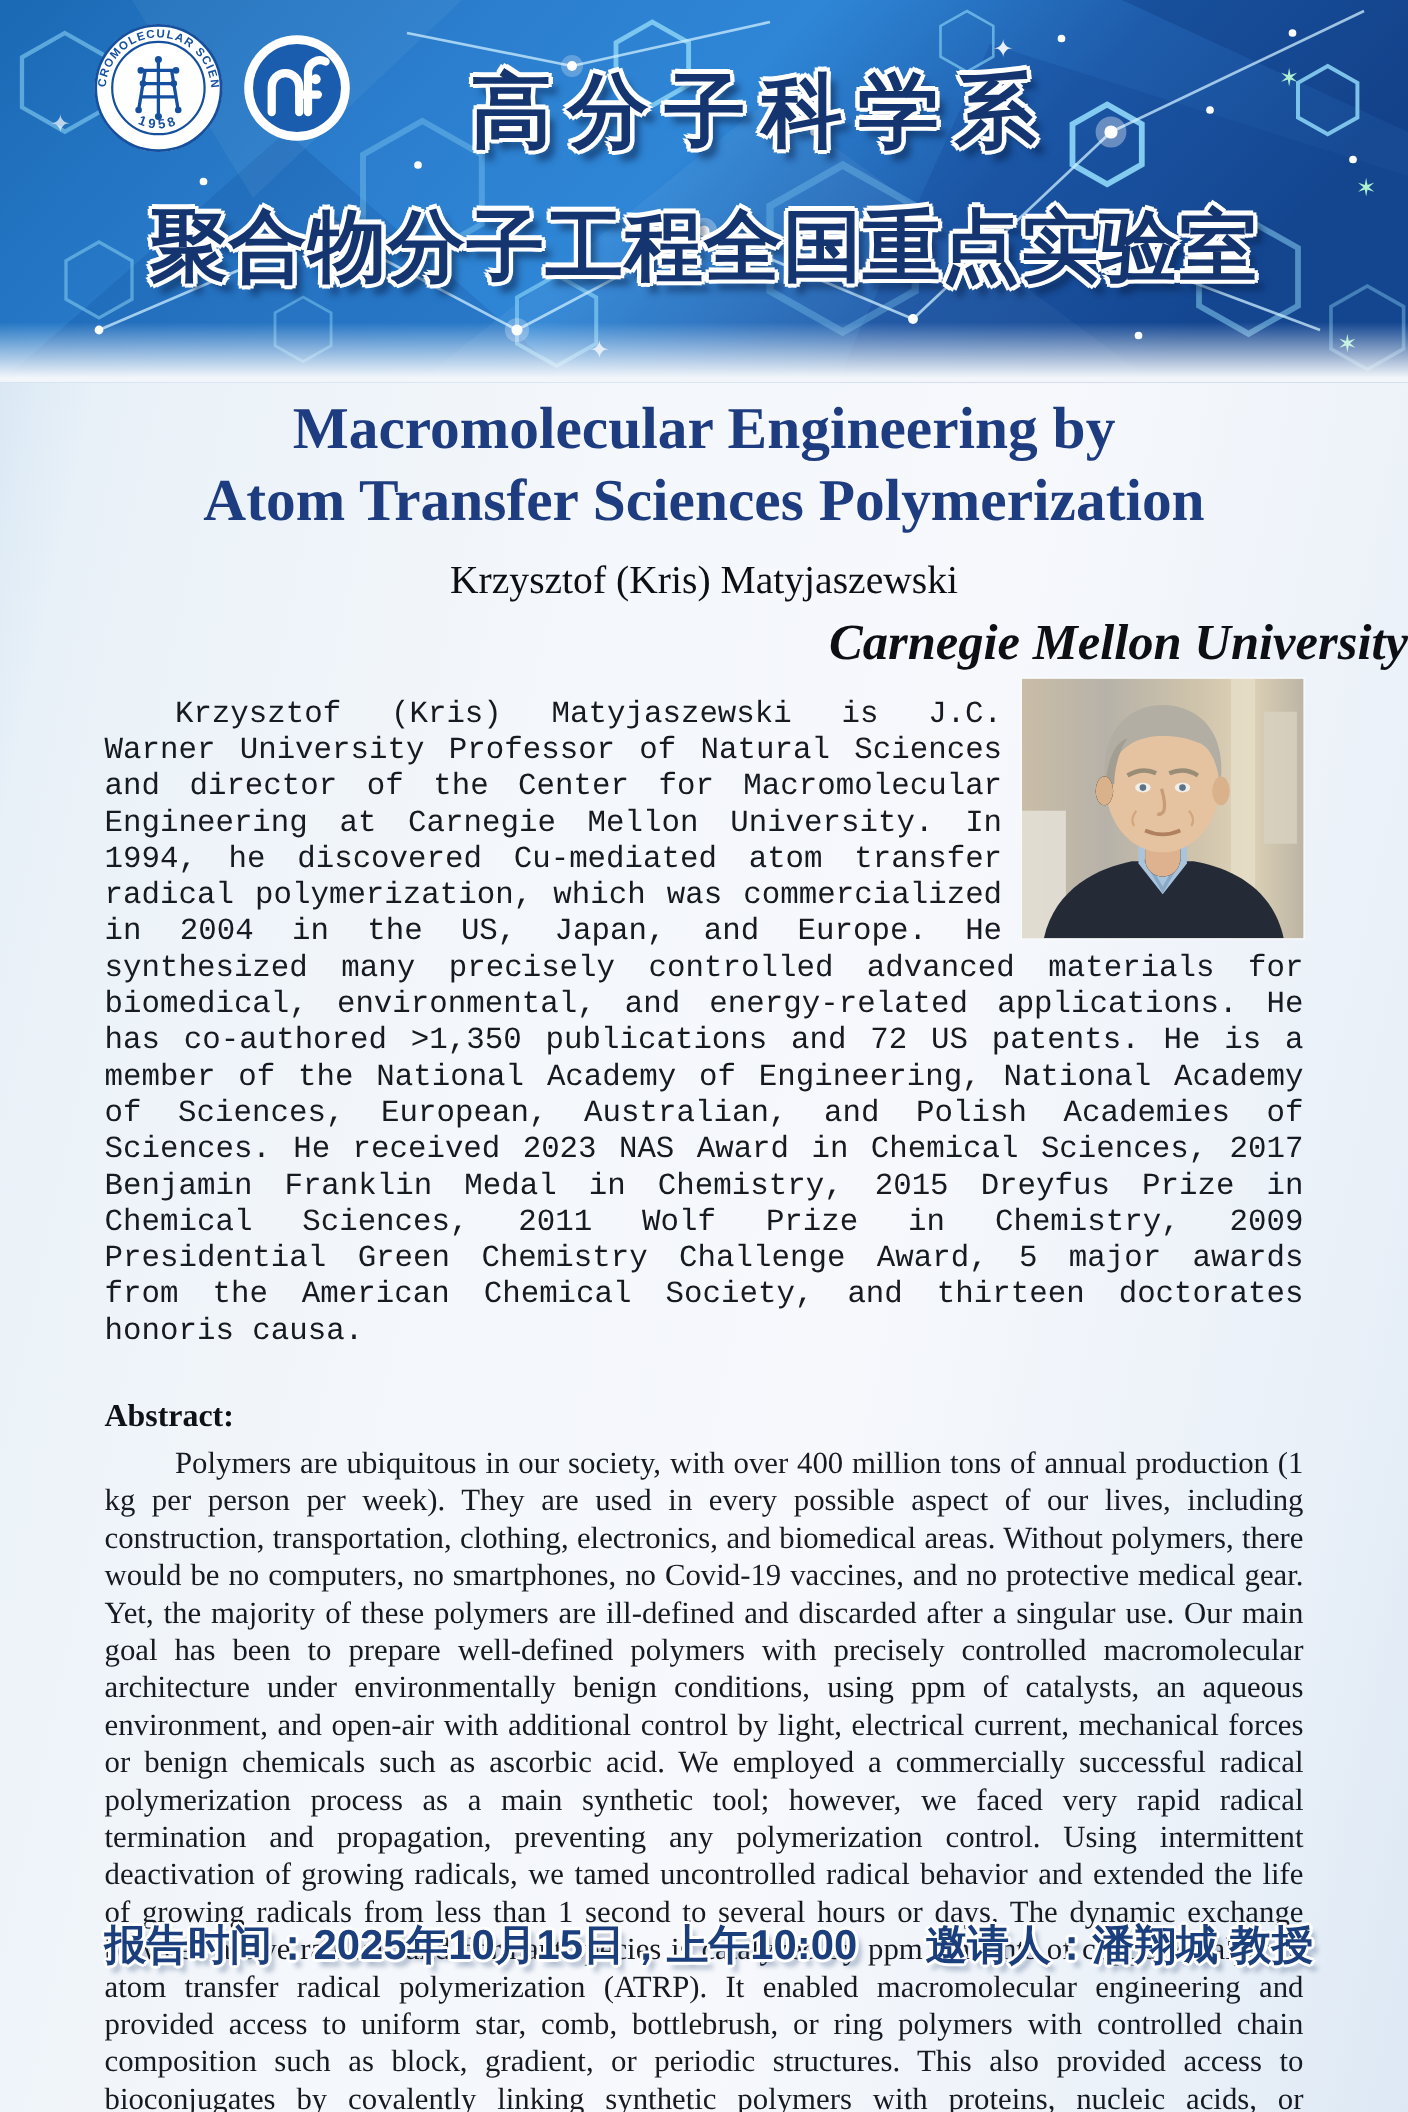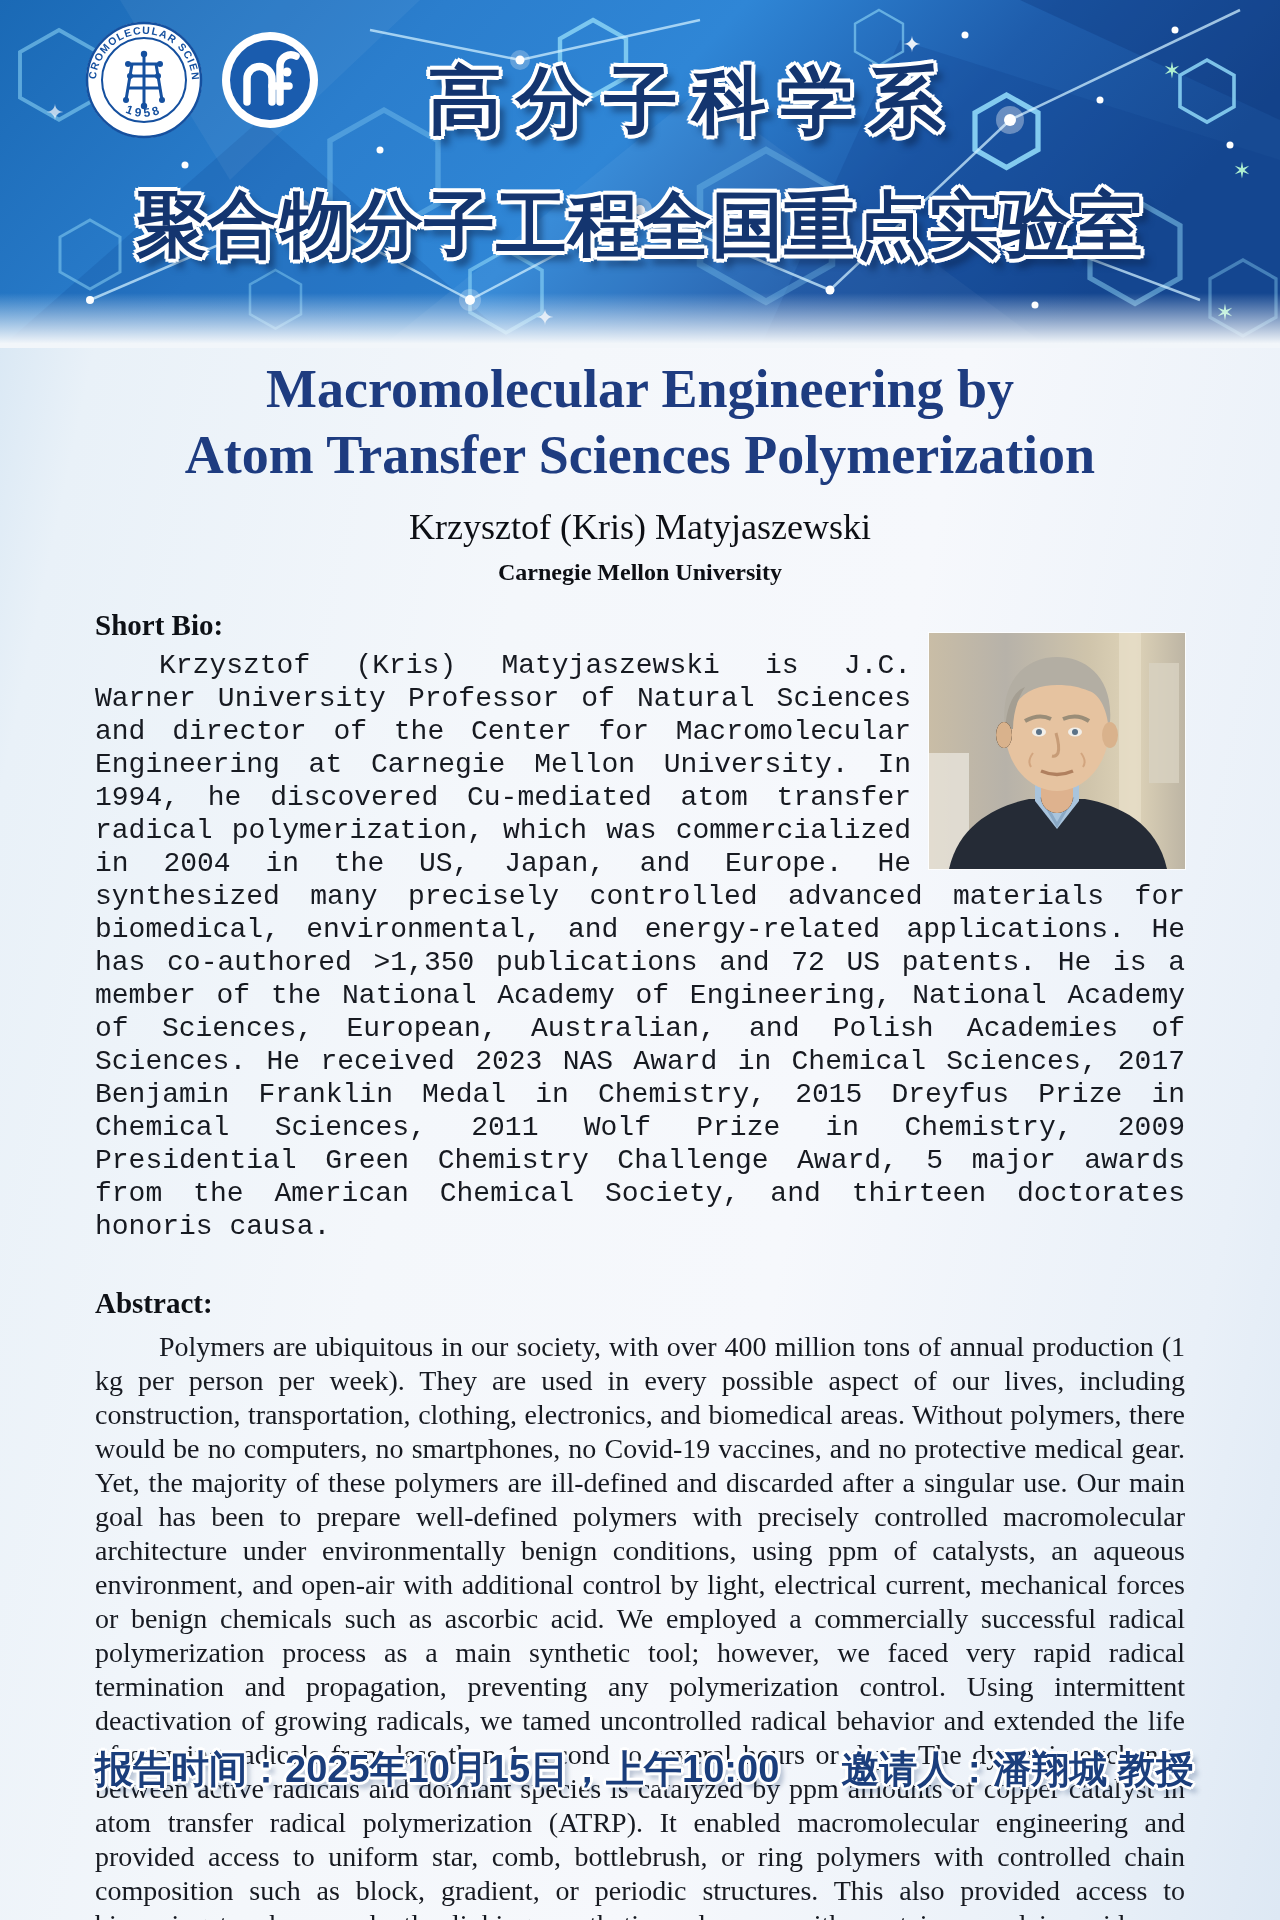--- a/index.html
+++ b/index.html
@@ -25,21 +25,21 @@
       8px 9px 7px rgba(8,28,66,.55);
     white-space:nowrap;line-height:1;
   }
   .hline1{top:64px;font-size:74px;letter-spacing:14px;padding-left:52px;}
   .hline2{top:189px;font-size:71px;letter-spacing:1px;}
   
   .main{position:absolute;top:348px;left:0;width:1280px;padding:0;}
   .title{margin:8px 95px 0;text-align:center;font-weight:bold;color:#1e3c80;
     font-size:54px;line-height:66px;}
   .speaker{margin-top:20px;text-align:center;font-weight:normal;color:#0d0f14;font-size:36px;line-height:1.1;}
-  .affiliation{margin-top:11px;text-align:center;font-weight:bold;color:#0d0f14;font-size:24px;line-height:1.1;}
+  .affiliation{margin-top:11px;text-align:right;font-weight:bold;font-style:italic;color:#0d0f14;font-size:46px;line-height:1.1;}
   .section{margin:0 95px;}
   .bio{margin-top:24px;}
   .section-label{font-size:29px;font-weight:bold;color:#0e1116;line-height:1.15;}
   .bio-body{margin-top:7px;font-family:Liberation Mono, monospace;}
   .photo{float:right;width:256px;height:236px;margin:-16px 0 10px 18px;background:#ddd;
     box-shadow:0 0 0 1px rgba(255,255,255,.8);}
   .photo svg{display:block;}
   .bodytext{margin:0;font-size:28px;color:#171a21;text-align:justify;text-indent:64px;}
   .bio-text{line-height:33px;}
   .abstract{margin-top:44px;}
@@ -197,21 +197,20 @@
   </div>
 
   <div class="main">
 
     <h1 class="title"><span>Macromolecular Engineering by</span><br><span>Atom Transfer Sciences Polymerization</span></h1>
 
     <div class="speaker">Krzysztof (Kris) Matyjaszewski</div>
     <div class="affiliation">Carnegie Mellon University</div>
 
     <div class="section bio">
-      <div class="section-label">Short Bio:</div>
       <div class="bio-body clearfix">
         <div class="photo">
           <svg width="256" height="236" viewBox="0 0 256 236">
             <defs>
               <linearGradient id="phBg" x1="0" y1="0" x2="1" y2="0">
                 <stop offset="0" stop-color="#c9bda6"></stop>
                 <stop offset="0.3" stop-color="#b7b2a9"></stop>
                 <stop offset="0.62" stop-color="#cfc4ab"></stop>
                 <stop offset="0.8" stop-color="#ded3b8"></stop>
                 <stop offset="1" stop-color="#bdb5a4"></stop>

